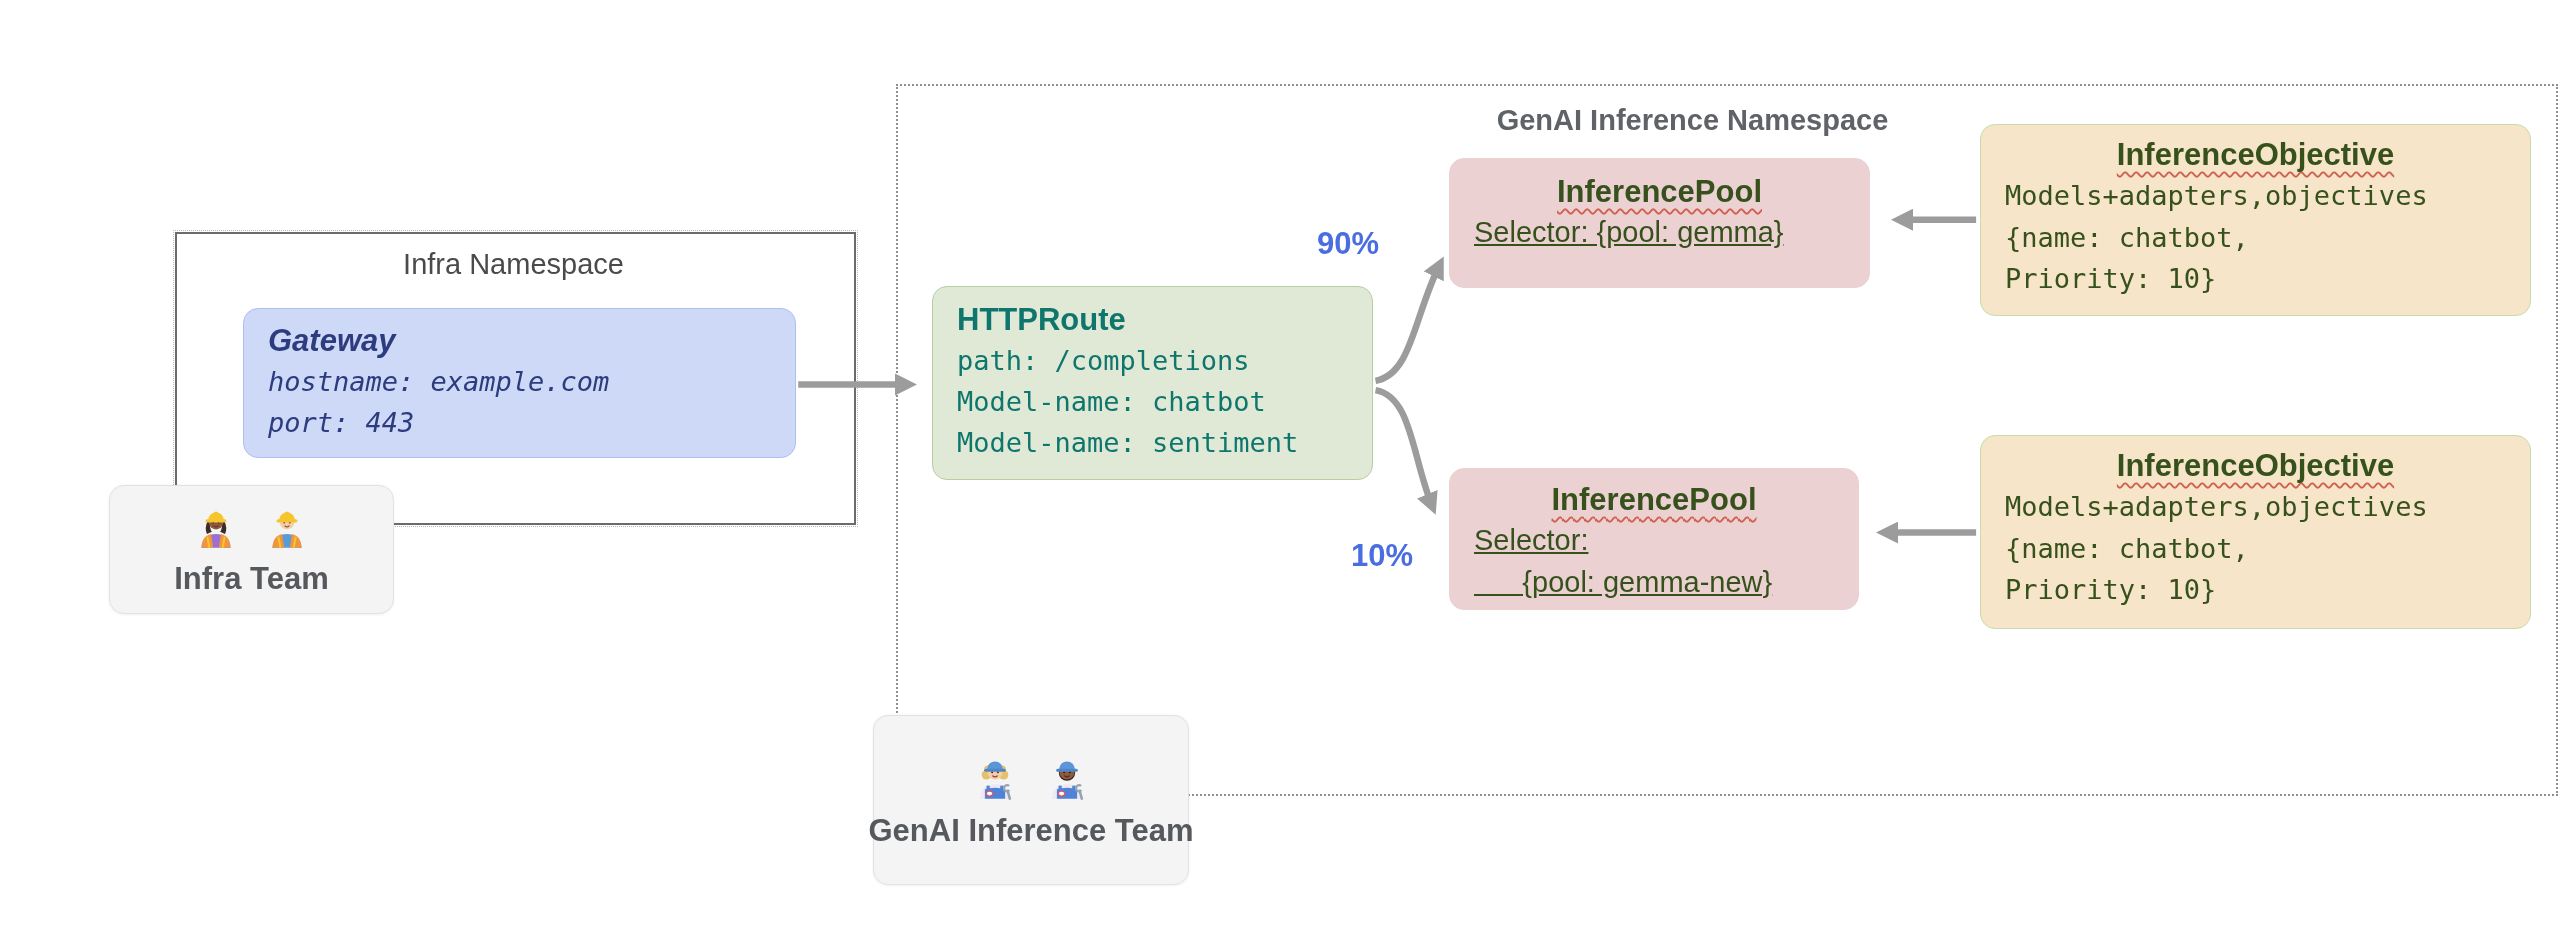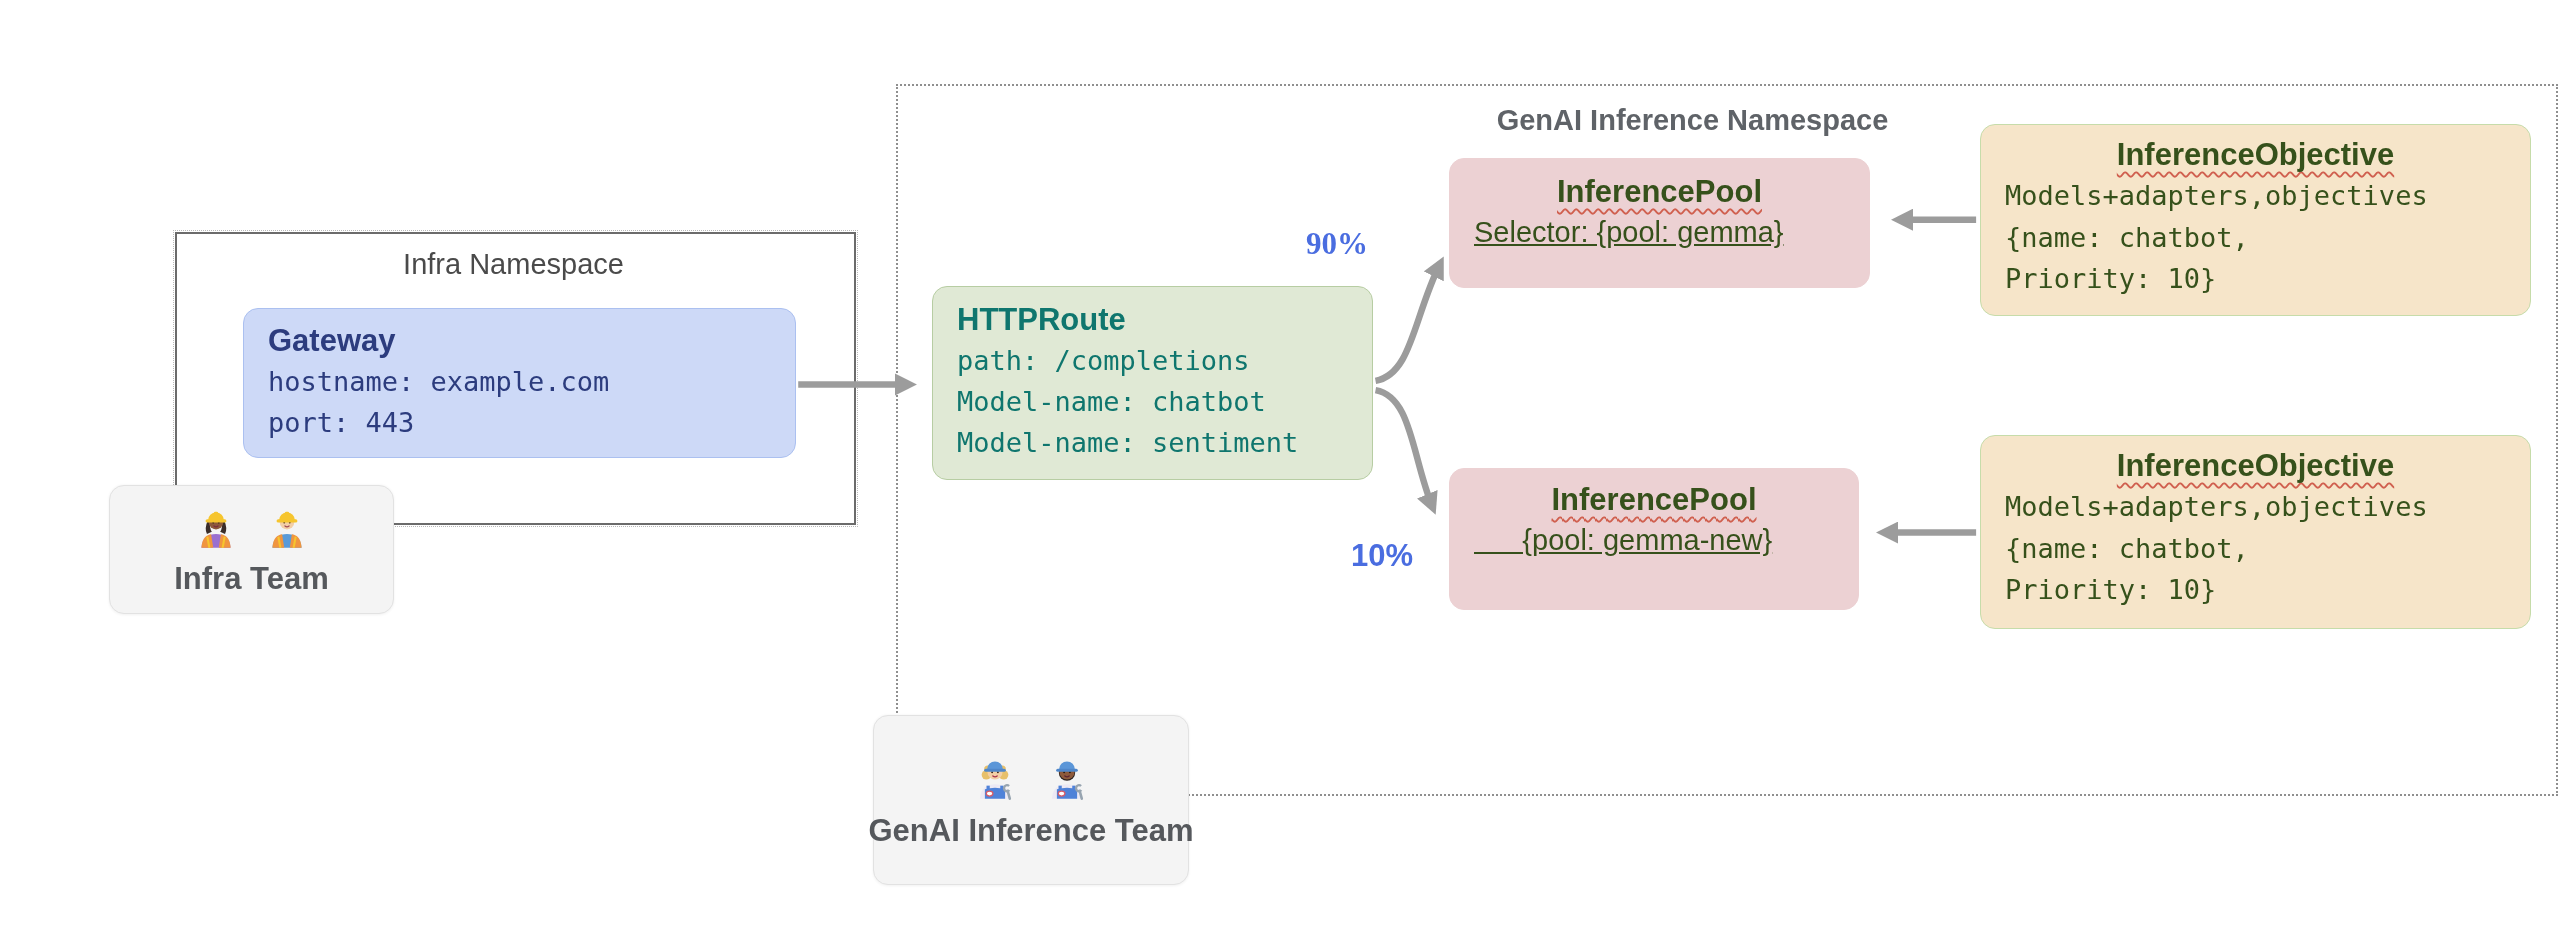--- a/index.html
+++ b/index.html
@@ -59,40 +59,41 @@
 <body>
 
 <div id="canvas">
 
   <div class="ns-dotted" style="left:896px;top:84px;width:1658px;height:708px;"></div>
   <div class="ns-title" style="left:1320px;top:104px;width:745px;">GenAI Inference Namespace</div>
 
   <div class="ns-solid" style="left:175px;top:232px;width:677px;height:289px;"></div>
   <div class="ns-title regular" style="left:175px;top:248px;width:677px;">Infra Namespace</div>
 
-  <div class="box gateway" style="left:243px;top:308px;width:553px;height:150px;padding-top:12px;">
+  <div class="box gateway" style="left:243px;top:308px;width:553px;height:150px;padding-top:12px;font-style:italic;">
     <div class="box-title">Gateway</div>
     <div class="line-mono">hostname: example.com</div>
     <div class="line-mono">port: 443</div>
   </div>
 
   <div class="box httproute" style="left:932px;top:286px;width:441px;height:194px;padding-top:13px;">
     <div class="box-title">HTTPRoute</div>
     <div class="line-mono">path: /completions</div>
     <div class="line-mono">Model-name: chatbot</div>
     <div class="line-mono">Model-name: sentiment</div>
   </div>
 
   <div class="box pool" style="left:1449px;top:158px;width:421px;height:130px;padding-top:13px;">
     <div class="box-title squiggle">InferencePool</div>
     <div class="line-sans">Selector: {pool: gemma}</div>
   </div>
 
   <div class="box pool" style="left:1449px;top:468px;width:410px;height:142px;padding-top:11.2px;">
     <div class="box-title squiggle">InferencePool</div>
+    <div class="line-sans">Selector:</div>
     <div class="line-sans">      {pool: gemma-new}</div>
   </div>
 
   <div class="box objective" style="left:1980px;top:124px;width:551px;height:192px;padding-top:10.2px;">
     <div class="box-title squiggle">InferenceObjective</div>
     <div class="line-mono">Models+adapters,objectives</div>
     <div class="line-mono">{name: chatbot,</div>
     <div class="line-mono">Priority: 10}</div>
   </div>
 
@@ -177,21 +178,21 @@
         <path d="M26.5 48 L26.5 56" stroke="#4f82d8" stroke-width="4.5"></path>
         <path d="M45.5 48 L45.5 56" stroke="#4f82d8" stroke-width="4.5"></path>
         <ellipse cx="28.5" cy="59" rx="4.6" ry="3.4" fill="#fff" stroke="#d85c68" stroke-width="1.8"></ellipse>
         <path d="M55.5 48.5 A4.2 4.2 0 1 0 55.9 54.2" stroke="#97a4b0" stroke-width="3.2" fill="none"></path>
         <path d="M53.5 55 L56.5 66" stroke="#97a4b0" stroke-width="3.6" stroke-linecap="round"></path>
       </svg>
     </div>
     <div class="team-label">GenAI Inference Team</div>
   </div>
 
-  <div class="pct" style="left:1281px;top:226px;width:112px;text-align:center;font-family:Liberation Serif, serif;">90%</div>
+  <div class="pct" style="left:1317px;top:226px;width:112px;">90%</div>
   <div class="pct" style="left:1326px;top:538px;width:112px;text-align:center;">10%</div>
 
   <svg id="arrows" width="2576" height="933" viewBox="0 0 2766 1002">
     <defs>
       <marker id="ah" viewBox="0 0 10 10" refX="6" refY="5" markerWidth="3.4" markerHeight="3.4" orient="auto">
         <path d="M0 0 L10 5 L0 10 Z" fill="#9c9c9c"></path>
       </marker>
     </defs>
     <path d="M857 413 L975 413" stroke="#9c9c9c" stroke-width="7" fill="none" marker-end="url(#ah)"></path>
     <path d="M1477 409 C1516 402 1518 340 1546 284" stroke="#9c9c9c" stroke-width="7" fill="none" marker-end="url(#ah)"></path>

